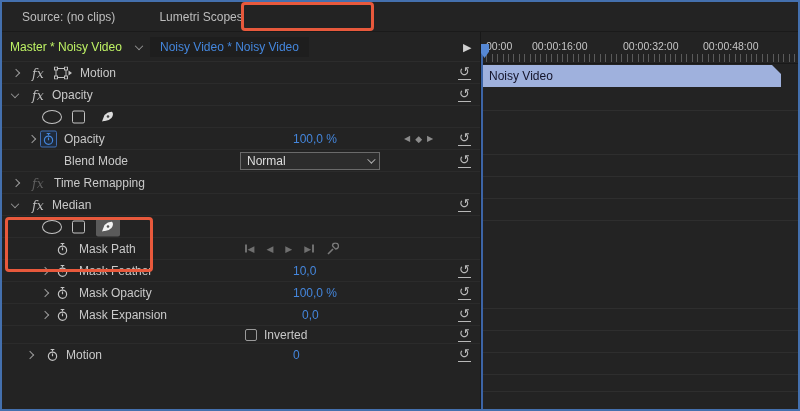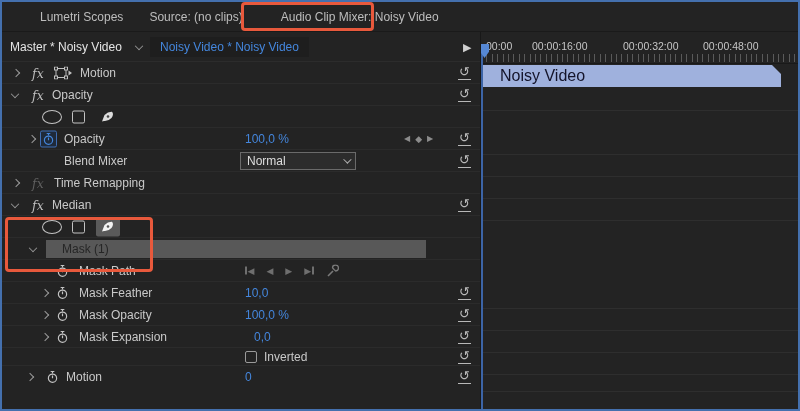--- a/index.html
+++ b/index.html
@@ -26,82 +26,81 @@
   
   #left { position:absolute; left:0; top:30px; width:479px; bottom:0; background:#232323; border-right:1px solid #181818; }
   .hdr-row { position:relative; height:30px; border-bottom:1px solid #2c2c2c; font-size:12px; }
   .hdr-row > * , .row > * { position:absolute; top:50%; transform:translateY(-50%); white-space:nowrap; }
   .sec-row { position:relative; height:24px; border-bottom:1px solid #2c2c2c; font-size:12px; }
   .sec-row > * { position:absolute; top:50%; transform:translateY(-50%); }
   .row { position:relative; height:22px; border-bottom:1px solid #2b2b2b; font-size:12px; }
   .row-short { height:18px; }
   .row-last { height:21px; border-bottom:none; }
   .lbl { color:#c9c9c9; }
-  .dimlbl { color:#e5e5e5; }
-  .val { color:#4486DC; }
+  .dimlbl { color:#bef264; }
+  .val { color:#4486DC;margin-left:48px; }
   .clipbox { background:#1e1e1e; padding:3px 10px; color:#4486DC; }
   
   .chev { width:6px; height:6px; border-style:solid; border-color:#9a9a9a; border-width:0 1.5px 1.5px 0; }
   .chev.r { transform:translateY(-50%) rotate(-45deg); }
   .chev.d { transform:translateY(-65%) rotate(45deg); }
   
   .fxb { font-family:"DejaVu Serif", serif; font-style:italic; font-size:12.5px; color:#bdbdbd; }
   .fxb.dim { color:#5f5f5f; }
   
   .reset { font-size:13px; color:#b8b8b8; border-bottom:1px solid #b8b8b8; line-height:12px; padding:0 1px 1px 1px; }
   .tri { color:#8c8c8c; font-size:8px; }
   .tri-dim { color:#6f6f6f; font-size:9px; }
   .kfdiam { color:#8c8c8c; font-size:9px; }
   .bar { display:inline-block; width:1.5px; height:8px; background:#6f6f6f; vertical-align:middle; }
   .kfgrp { display:flex; align-items:center; gap:1px; }
   .swatch-ellipse { width:20px; height:14px; border:1.5px solid #c3c3c3; border-radius:50%; }
   .swatch-rect { width:13px; height:13px; border:1.5px solid #c3c3c3; border-radius:2px; }
   .penwrap { display:flex; align-items:center; justify-content:center; width:24px; height:19px; }
   .penwrap.sel { background:#5a5a5a; border-radius:2px; }
   .ddbox {
-    width:116px; height:18px; border:1px solid #6a6a6a; background:#2c2c2c;
+    width:140px; height:18px; border:1px solid #6a6a6a; background:#2c2c2c;
     display:flex; align-items:center; padding:0 6px; color:#dedede;
   }
   .ddbox .chevdd { margin-left:auto; width:6px; height:6px; border-style:solid; border-color:#b0b0b0; border-width:0 1.5px 1.5px 0; transform:rotate(45deg) translateY(-2px); }
   .checkbox { width:12px; height:12px; border:1.5px solid #9a9a9a; border-radius:2px; background:transparent; }
   .maskbar { left:44px; width:380px; height:18px; background:#585858; color:#262626;
     display:flex; align-items:center; padding-left:16px; font-size:12px; }
   .upTri { color:#b0b0b0; font-size:9px; }
   .rArrow { color:#d0d0d0; font-size:11px; }
   
   .sw { color:#c3c3c3; display:flex; }
   .sw svg { display:block; }
   .sw.blue { color:#4486DC; border:1px solid #3f6eb5; border-radius:2px; padding:1px 2px; background:#1f2a3a; }
   
   #tl { position:absolute; left:479px; top:30px; right:0; bottom:0; background:#232323; overflow:hidden; }
   .rlabel { position:absolute; top:8px; font-size:10.5px; color:#c6c6c6; }
   .ticks { position:absolute; left:0; right:0; top:22px; height:8px;
     background:repeating-linear-gradient(90deg,#5a5a5a 0 1px,transparent 1px 5.4px); }
   .rulerline { position:absolute; left:0; right:0; top:31px; height:1px; background:#191919; }
   .clip { position:absolute; left:1px; top:33px; width:299px; height:22px; background:#9FB1DD;
-    color:#14142a; font-size:16px; line-height:22px; padding-left:18px;
+    color:#14142a; font-size:12px; line-height:22px; padding-left:7px;
     clip-path:polygon(0 0, 290px 0, 299px 9px, 299px 22px, 0 22px); }
   .tl-sep { position:absolute; left:0; right:0; height:1px; background:#2e2e2e; }
   .playline { position:absolute; left:0; top:13px; bottom:0; width:1.5px; background:#3c64a6; }
   .playflag { position:absolute; left:-1px; top:12px; width:9px; height:14px; background:#5688D4;
     clip-path:polygon(0 0,100% 0,100% 55%,50% 100%,0 55%); }
   
   .anno { position:absolute; border:3px solid #E8593C; border-radius:4px; pointer-events:none; z-index:50; }
   #anno-tab { left:239px; top:0px; width:133px; height:29px; }
   #anno-median { left:3px; top:215px; width:148px; height:55px; }
 </style>
 </head>
 <body>
 
 <div id="app">
 
   <div class="tabbar">
+    <span class="tab tab-src">Source: (no clips)</span>
     <span class="tab tab-lum">Lumetri Scopes</span>
-    <span class="tab tab-src">Source: (no clips)</span>
-    <span class="tab tab-audio">Audio Clip Mixer: Noisy Video</span>
   </div>
 
   <div id="left">
 
     <div class="hdr-row">
       <span class="dimlbl" style="left:8px">Master * Noisy Video</span>
       <span class="chev d" style="left:134px"></span>
       <span class="clipbox" style="left:148px">Noisy Video * Noisy Video</span>
       <span class="rArrow" style="left:461px">▶</span>
     </div>
@@ -156,21 +155,21 @@
       <span class="val" style="left:243px">100,0 %</span>
       <span class="kfgrp" style="left:402px">
         <span class="tri">◀</span>
         <span class="kfdiam" style="margin:0 4px">◆</span>
         <span class="tri">▶</span>
       </span>
       <span class="reset" style="left:456px">↺</span>
     </div>
 
     <div class="row">
-      <span class="lbl" style="left:62px">Blend Mixer</span>
+      <span class="lbl" style="left:62px">Blend Mode</span>
       <span class="ddbox" style="left:238px">
         <span>Normal</span>
         <span class="chevdd"></span>
       </span>
       <span class="reset" style="left:456px">↺</span>
     </div>
 
     <div class="row">
       <span class="chev r" style="left:11px"></span>
       <span class="fxb dim" style="left:30px">fx</span>
@@ -188,26 +187,20 @@
       <span class="swatch-ellipse" style="left:40px"></span>
       <span class="swatch-rect" style="left:70px"></span>
       <span class="penwrap sel" style="left:94px">
         <svg width="16" height="14" viewBox="0 0 16 14">
           <path d="M2 12 L4.5 5.5 Q8 2 12 2.2 Q14.2 4.5 11.5 8.5 Q8 12 4 11.5 Z" fill="#f2f2f2"></path>
           <circle cx="8" cy="7" r="1.3" fill="#555"></circle>
         </svg>
       </span>
     </div>
 
-    <div class="row">
-      <span class="chev d" style="left:28px"></span>
-      <span class="maskbar">
-        <span>Mask (1)</span>
-      </span>
-    </div>
 
     <div class="row">
       <span class="sw" style="left:55px">
         <svg width="11" height="13" viewBox="0 0 12 14" fill="none" stroke="currentColor" stroke-width="1.3">
           <line x1="4" y1="1" x2="8" y2="1"></line>
             <line x1="6" y1="1" x2="6" y2="3.2"></line>
           <circle cx="6" cy="8.3" r="4.5"></circle>
             <line x1="6" y1="8.3" x2="6" y2="5.4"></line>
         </svg>
       </span>

